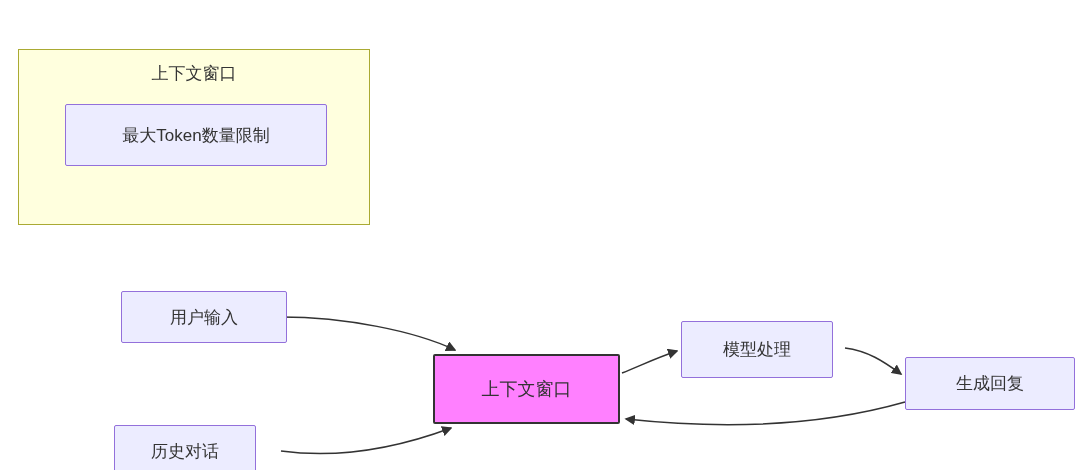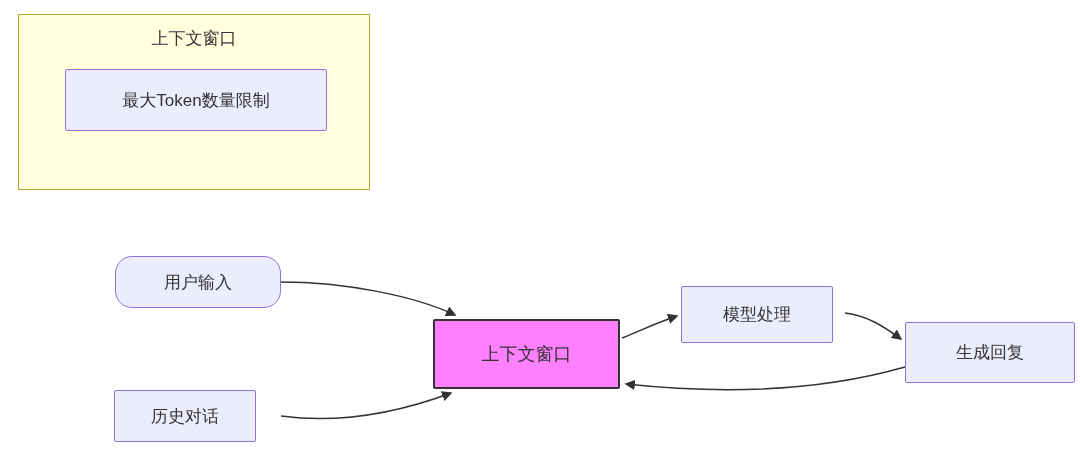--- a/index.html
+++ b/index.html
@@ -5,21 +5,21 @@
   html, body { margin: 0; padding: 0; }
   body {
     width: 1080px;
     height: 470px;
     position: relative;
     background: #ffffff;
     font-family: "Liberation Sans", sans-serif;
     color: #333333;
     overflow: hidden;
   }
-  .canvas { position: absolute; inset: 0; }
+  .canvas { position: absolute; inset: 0; margin-top: 35px; }
   svg.edges { position: absolute; left: 0; top: 0; }
   .edge {
     fill: none;
     stroke: var(--arrow, #333333);
     stroke-width: 1.5;
     marker-end: url(#arrowhead);
   }
   .node {
     position: absolute;
     display: flex;
@@ -73,23 +73,23 @@
     <path class="edge" d="M622,338 C642,330 656,323 677,316"></path>
     <path class="edge" d="M845,313 C868,316 883,326 901,339"></path>
     <path class="edge" d="M905,367 C810,394 710,393 626,384"></path>
   </svg>
 
   <div class="subgraph">
     <div class="subgraph-title">上下文窗口</div>
     <div class="node" style="left:46px; top:54px; width:262px; height:62px;">最大Token数量限制</div>
   </div>
 
-  <div class="node" style="left:115px; top:256px; width:166px; height:52px;border-radius:17px;">用户输入</div>
+  <div class="node" style="left:121px; top:256px; width:166px; height:52px;">用户输入</div>
 
   <div class="node" style="left:114px; top:390px; width:142px; height:52px;">历史对话</div>
 
   <div class="node highlight" style="left:433px; top:319px; width:187px; height:70px;">上下文窗口</div>
 
   <div class="node" style="left:681px; top:286px; width:152px; height:57px;">模型处理</div>
 
-  <div class="node" style="left:905px; top:322px; width:170px; height:61px;">生成回复</div>
+  <div class="node" style="left:905px; top:322px; width:170px; height:53px;">生成回复</div>
 
 </div>
 
 </body></html>

